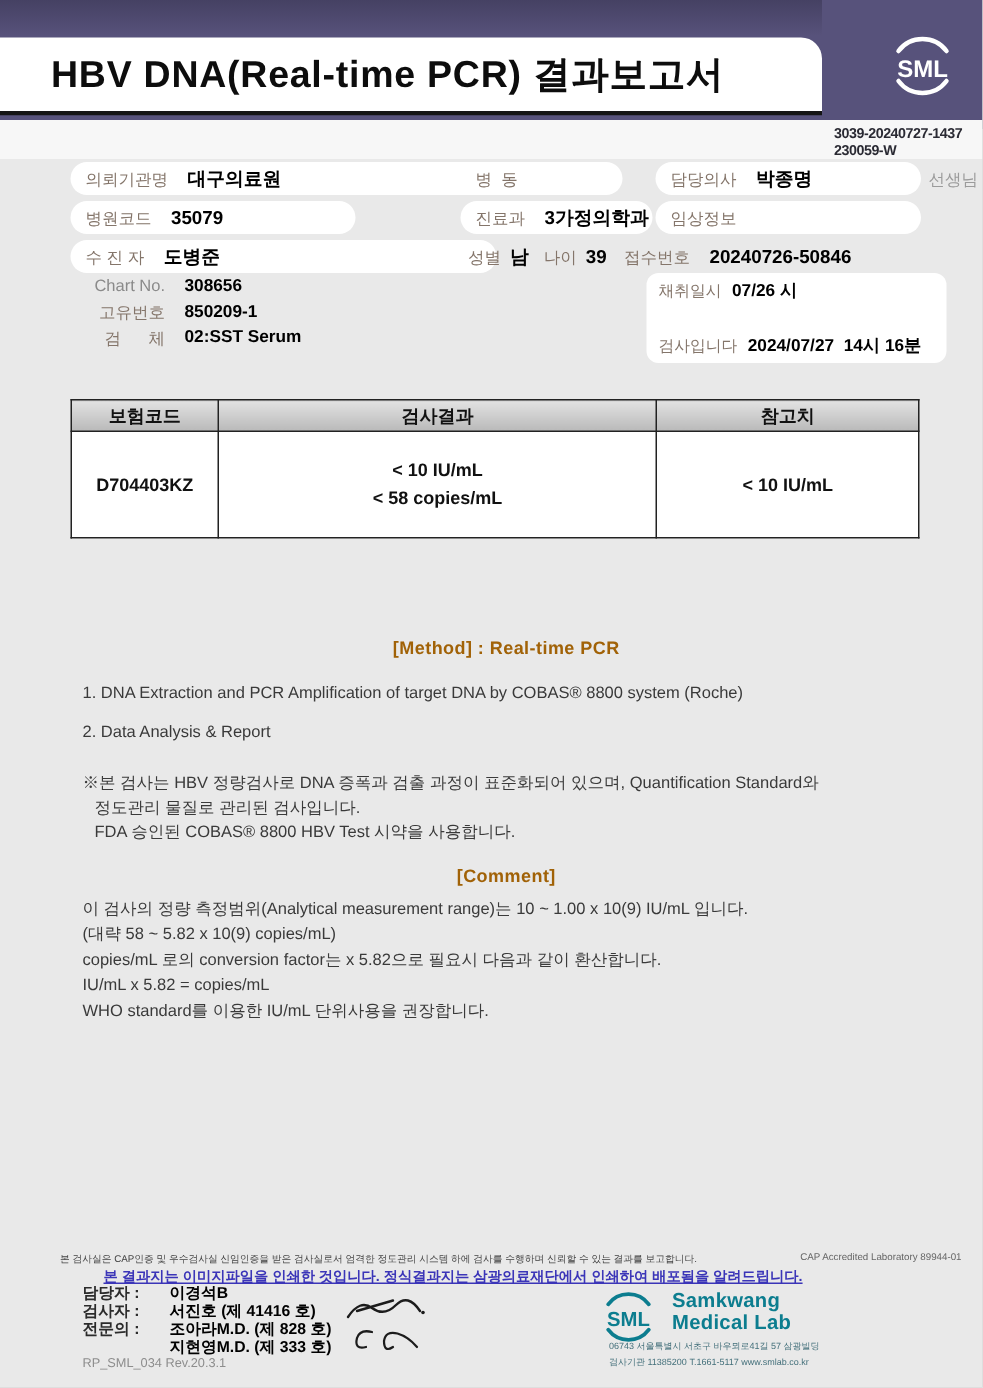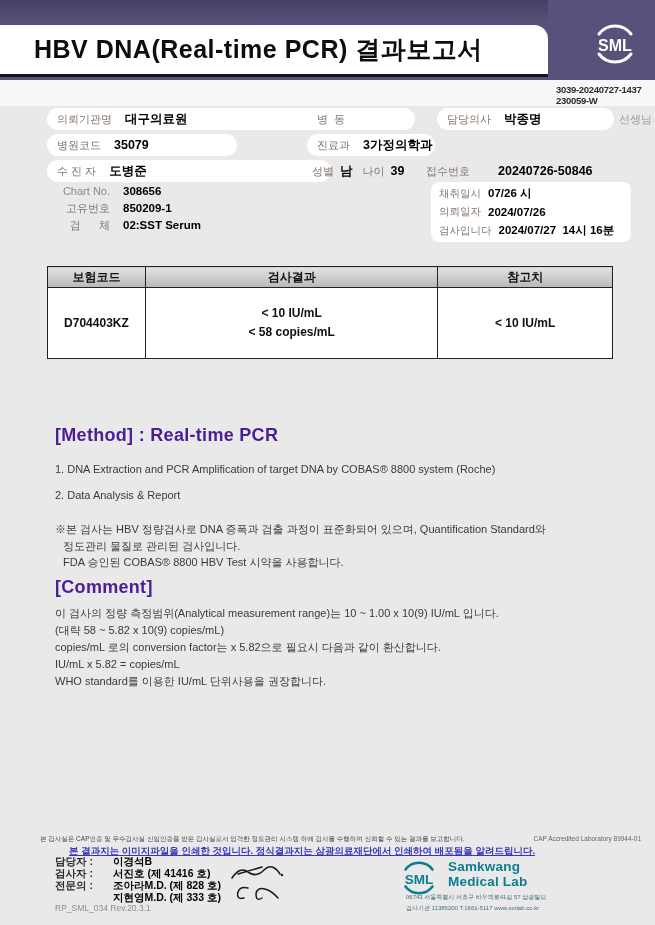--- a/index.html
+++ b/index.html
@@ -35,21 +35,21 @@
 
   
   table.rtable{position:absolute;top:266px;left:47px;width:566px;border-collapse:collapse;}
   table.rtable th{background:linear-gradient(#e2e2e2,#b9b9b9);border:1px solid #222;
     font-size:12px;font-weight:bold;color:#111;height:18px;padding:1px;}
   table.rtable td{border:1px solid #222;background:#fff;text-align:center;vertical-align:middle;
     font-size:12px;font-weight:bold;color:#111;height:68px;line-height:19px;}
 
   
   .sect{position:absolute;left:55px;width:565px;color:#333;}
-  .sect-title{font-size:18px;font-weight:bold;color:#4c1d95;letter-spacing:.3px;}
+  .sect-title{font-size:12px;font-weight:bold;color:#a16207;letter-spacing:.3px;text-align:center;}
   .mline{font-size:11px;color:#3a3a3a;}
   .method .sect-title{margin-bottom:17px;}
   .method .l1{margin-bottom:14px;}
   .method .l2{margin-bottom:20px;}
   .method .note{line-height:16.5px;}
   .method .note-ind{padding-left:8px;}
   .comment .sect-title{margin-bottom:7px;}
   .comment .mline{line-height:17px;}
 
   
@@ -112,32 +112,36 @@
   </div>
 
   <div class="pill" style="top:134px;left:47px;width:190px;">
     <span class="flabel">병원코드</span>
     <span class="fvalue">35079</span>
   </div>
   <div class="pill" style="top:134px;left:307px;width:128px;">
     <span class="flabel">진료과</span>
     <span class="fvalue">3가정의학과</span>
   </div>
+  <div class="pill" style="top:134px;left:437px;width:177px;">
+    <span class="flabel">임상정보</span>
+    <span class="fvalue"></span>
+  </div>
 
   <div class="pill" style="top:160px;left:47px;width:284px;">
     <span class="flabel">수 진 자</span>
     <span class="fvalue">도병준</span>
   </div>
   <div class="bare" style="top:160px;left:312px;">
     <span class="flabel">성별</span>
     <span class="fvalue" style="margin-left:6px;">남</span>
     <span class="flabel" style="margin-left:10px;">나이</span>
     <span class="fvalue" style="margin-left:6px;">39</span>
   </div>
-  <div class="bare" style="top:160px;left:426px;gap:15px;">
+  <div class="bare" style="top:160px;left:416px;">
     <span class="flabel">접수번호</span>
     <span class="fvalue">20240726-50846</span>
   </div>
 
   <div class="bare" style="top:183px;left:52px;height:16px;">
     <span class="flabel" style="color:#8a8a8a;width:58px;">Chart No.</span>
     <span class="fvalue" style="font-size:11.5px;">308656</span>
   </div>
   <div class="bare" style="top:200px;left:52px;height:16px;">
     <span class="flabel" style="width:58px;">고유번호</span>
@@ -145,24 +149,20 @@
   </div>
   <div class="bare" style="top:217px;left:52px;height:16px;">
     <span class="flabel" style="width:58px;">검      체</span>
     <span class="fvalue" style="font-size:11.5px;">02:SST Serum</span>
   </div>
 
   <div class="datebox">
     <div class="daterow">
       <span class="flabel">채취일시</span>
       <span class="fvalue">07/26 시</span>
-    </div>
-    <div class="daterow">
-      <span class="flabel">의뢰일자</span>
-      <span class="fvalue">2024/07/26</span>
     </div>
     <div class="daterow">
       <span class="flabel">검사입니다</span>
       <span class="fvalue">2024/07/27  14시 16분</span>
     </div>
   </div>
 
   <table class="rtable">
     <colgroup>
         <col style="width:98px;">

